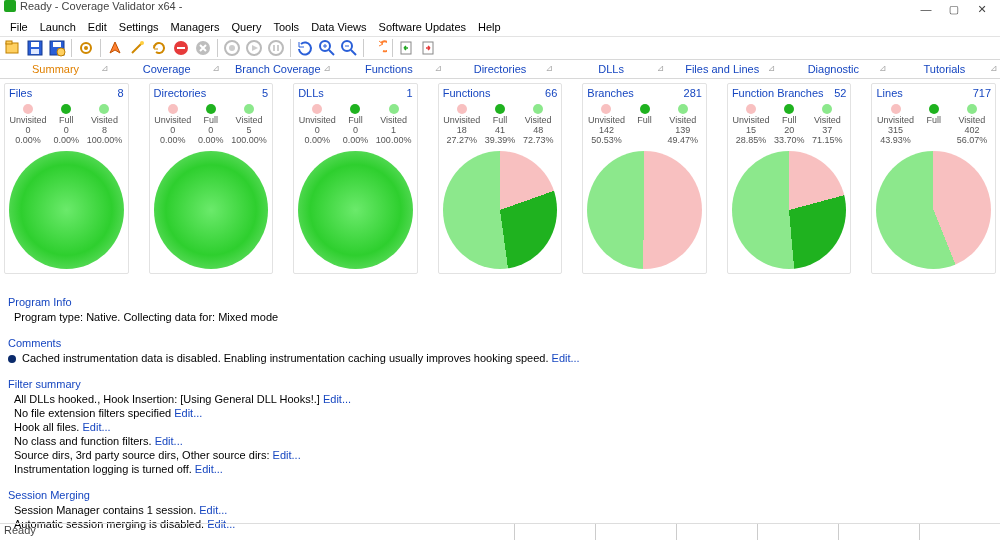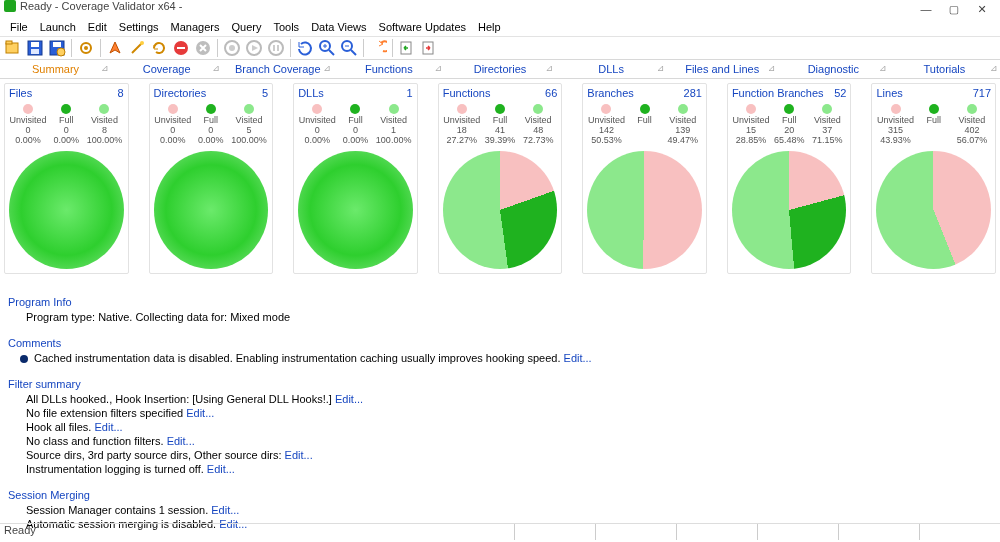--- a/index.html
+++ b/index.html
@@ -29,21 +29,21 @@
 .legend>div{flex:1}
 .dot{width:10px;height:10px;border-radius:50%;margin:0 auto 1px}
 .dot.un{background:#f8c0c0}
 .dot.full{background:#1fb21f}
 .dot.vis{background:#8ce88c}
 .chartwrap{display:flex;justify-content:center;align-items:center;margin-top:6px}
 .pie{width:118px;height:118px;border-radius:50%}
 
 .info{padding:6px 8px;font-size:11px}
 .info h4{color:#1646c0;font-weight:normal;font-size:11px;margin:14px 0 3px}
-.info p{margin:2px 12px;font-size:11px}
+.info p{margin:2px 0;font-size:11px}
 .info a{color:#1646c0;text-decoration:none;cursor:default}
 .bullet{display:inline-block;width:8px;height:8px;border-radius:50%;background:#0a2a6b;margin-right:6px;vertical-align:middle}
 
 .status{position:absolute;bottom:0;left:0;right:0;height:18px;border-top:1px solid #ddd;display:flex;align-items:flex-start;font-size:11px;color:#444;padding-left:4px}
 .status .boxes{margin-left:auto;display:flex}
 .status .sbox{width:80px;height:16px;border-left:1px solid #ccc}
 </style>
 </head>
 <body>
 
@@ -358,21 +358,21 @@
         <div>
           <div class="dot un"></div>
           <div>Unvisited</div>
           <div>15</div>
           <div>28.85%</div>
         </div>
         <div>
           <div class="dot full"></div>
           <div>Full</div>
           <div>20</div>
-          <div>65.48%</div>
+          <div>33.70%</div>
         </div>
         <div>
           <div class="dot vis"></div>
           <div>Visited</div>
           <div>37</div>
           <div>71.15%</div>
         </div>
       </div>
       <div class="chartwrap">
         <div class="pie" style="background: conic-gradient(rgb(248, 192, 192) 0deg, rgb(248, 192, 192) 20.8333%, rgb(31, 178, 31) 20.8333%, rgb(31, 178, 31) 48.6111%, rgb(140, 232, 140) 48.6111%, rgb(140, 232, 140) 100%);"></div>

